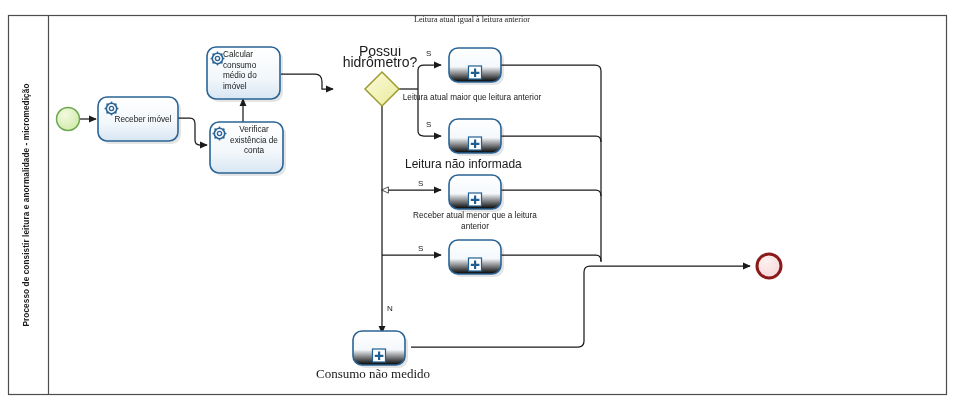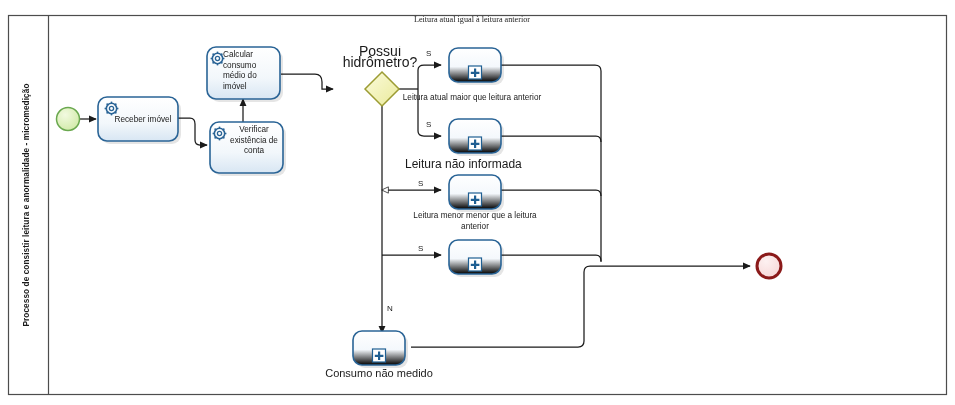--- a/index.html
+++ b/index.html
@@ -280,42 +280,42 @@
       <g>
         <rect class="plus-box" x="468.5" y="193" width="13" height="13"></rect>
         <path class="plus-glyph" d="M 474 195.5 h 2.2 v 3.2 h 3.2 v 2.2 h -3.2 v 3.2 h -2.2 v -3.2 h -3.2 v -2.2 h 3.2 z"></path>
       </g>
       <text class="flow-label" x="418" y="186">S</text>
     </g>
 
     <g>
       <foreignObject x="400" y="210" width="150" height="28">
         <div xmlns="http://www.w3.org/1999/xhtml" style="font-family:'Liberation Sans',sans-serif;font-size:8.2px;color:#1a1a1a;
-                    line-height:11px;text-align:center;">Leitura menor menor que a leitura anterior</div>
+                    line-height:11px;text-align:center;">Receber atual menor que a leitura anterior</div>
       </foreignObject>
       <rect class="shadow" x="452" y="243" width="52" height="34" rx="9" ry="9"></rect>
       <rect class="subproc-rect" x="449" y="240" width="52" height="34" fill="url(#taskGrad)"></rect>
       <g>
         <rect class="plus-box" x="468.5" y="258" width="13" height="13"></rect>
         <path class="plus-glyph" d="M 474 260.5 h 2.2 v 3.2 h 3.2 v 2.2 h -3.2 v 3.2 h -2.2 v -3.2 h -3.2 v -2.2 h 3.2 z"></path>
       </g>
       <text class="flow-label" x="418" y="251">S</text>
     </g>
 
     <g>
       <text class="flow-label" x="387" y="311">N</text>
       <rect class="shadow" x="356" y="334" width="52" height="34" rx="9" ry="9"></rect>
       <rect class="subproc-rect" x="353" y="331" width="52" height="34" fill="url(#taskGrad)"></rect>
       <g>
         <rect class="plus-box" x="372.5" y="349" width="13" height="13"></rect>
         <path class="plus-glyph" d="M 378 351.5 h 2.2 v 3.2 h 3.2 v 2.2 h -3.2 v 3.2 h -2.2 v -3.2 h -3.2 v -2.2 h 3.2 z"></path>
       </g>
       <foreignObject x="316" y="368" width="126" height="16">
-        <div xmlns="http://www.w3.org/1999/xhtml" style="font-family:Liberation Sans, sans-serif;font-size:11px;color:#1a1a1a;
-                    line-height:11px;text-align:center;">Consumo não medido</div>
+        <div xmlns="http://www.w3.org/1999/xhtml" style="font-family:Liberation Serif, serif;font-size:13px;color:#1a1a1a;
+                    line-height:11px;text-align:left;">Consumo não medido</div>
       </foreignObject>
     </g>
 
     <g>
       <circle class="end-circle" cx="769" cy="266" r="12" fill="url(#endGrad)"></circle>
     </g>
   </svg>
 </div>
 
 </body></html>

